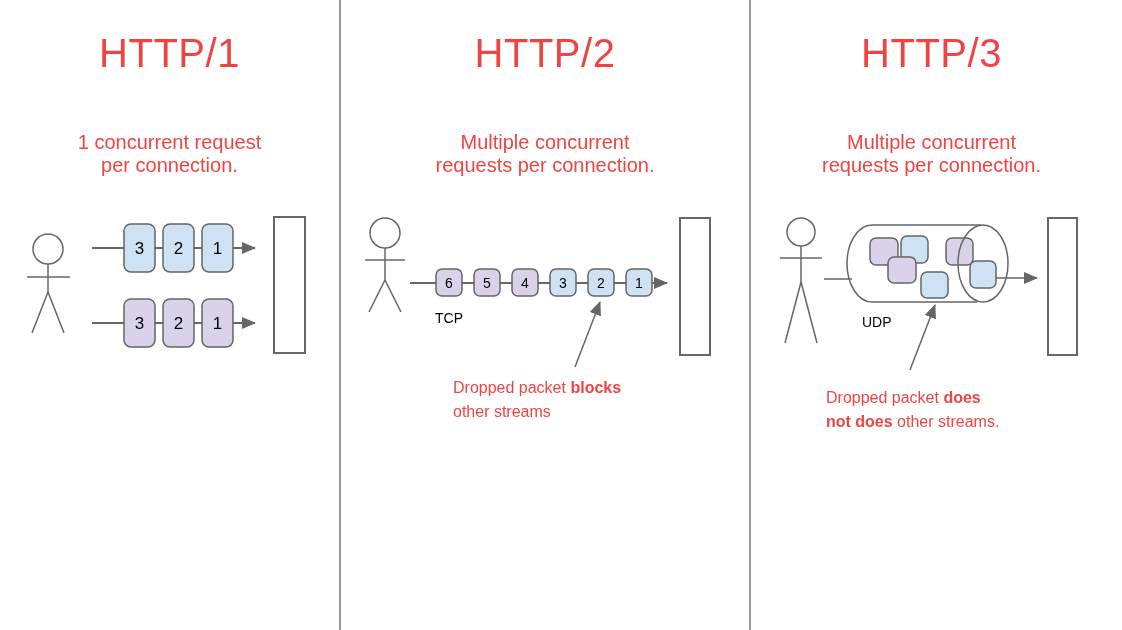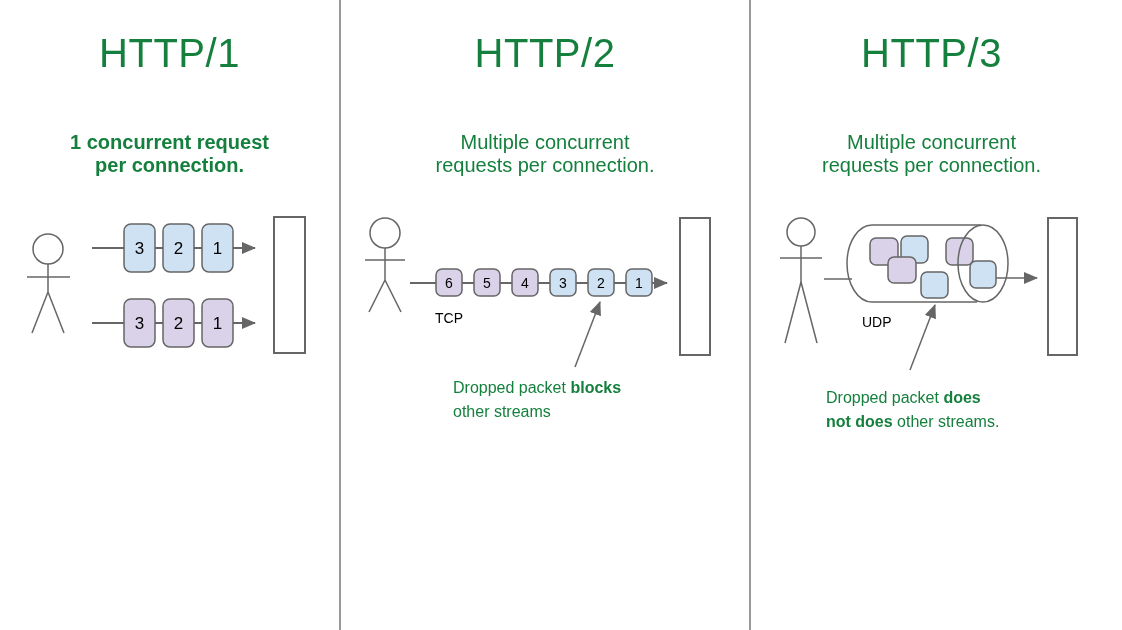--- a/index.html
+++ b/index.html
@@ -1,32 +1,32 @@
 <!DOCTYPE html>
 <html><head>
 <meta charset="utf-8">
 <style>
   html,body{margin:0;padding:0;background:#fff;}
   .canvas{
     position:relative;width:1122px;height:630px;background:#ffffff;
-    font-family:"Liberation Sans",sans-serif;color:#15803d;overflow:hidden;
+    font-family:"Liberation Sans",sans-serif;color:#ef4444;overflow:hidden;
   }
   .divider{position:absolute;top:0;width:2px;height:630px;background:#999999;}
   .d1{left:339px;} .d2{left:749px;}
   .column{position:absolute;top:0;height:630px;}
   .c1{left:0;width:339px;} .c2{left:341px;width:408px;border-radius:27px;} .c3{left:751px;width:361px;}
   .col-title{
     position:absolute;top:31px;left:0;right:0;margin:0;text-align:center;
     font-size:40px;font-weight:400;letter-spacing:0.5px;
   }
   .col-subtitle{
     position:absolute;top:131px;left:0;right:0;margin:0 auto;text-align:center;
     font-size:20px;line-height:23px;font-weight:400;
   }
-  .c1 .col-subtitle{max-width:210px;font-weight:bold;}
+  .c1 .col-subtitle{max-width:210px;}
   .c2 .col-subtitle,.c3 .col-subtitle{max-width:250px;}
   .diagram{position:absolute;top:195px;}
   .svg1{left:0;} .svg2{left:339px;} .svg3{left:749px;}
   svg text{font-family:"Liberation Sans",sans-serif;fill:#000;}
   .pkt-num{font-size:17px;}
   .pkt-num-sm{font-size:14px;}
   .proto-label{font-size:14px;}
   .annotation{position:absolute;margin:0;font-size:16px;line-height:24px;}
   .a2{left:453px;top:376px;}
   .a3{left:826px;top:386px;}

